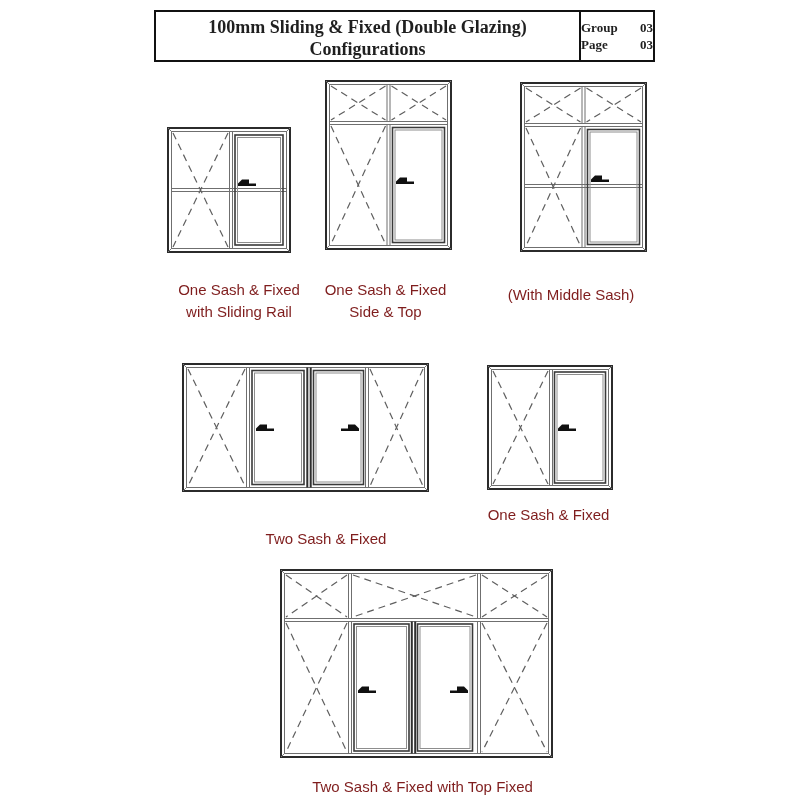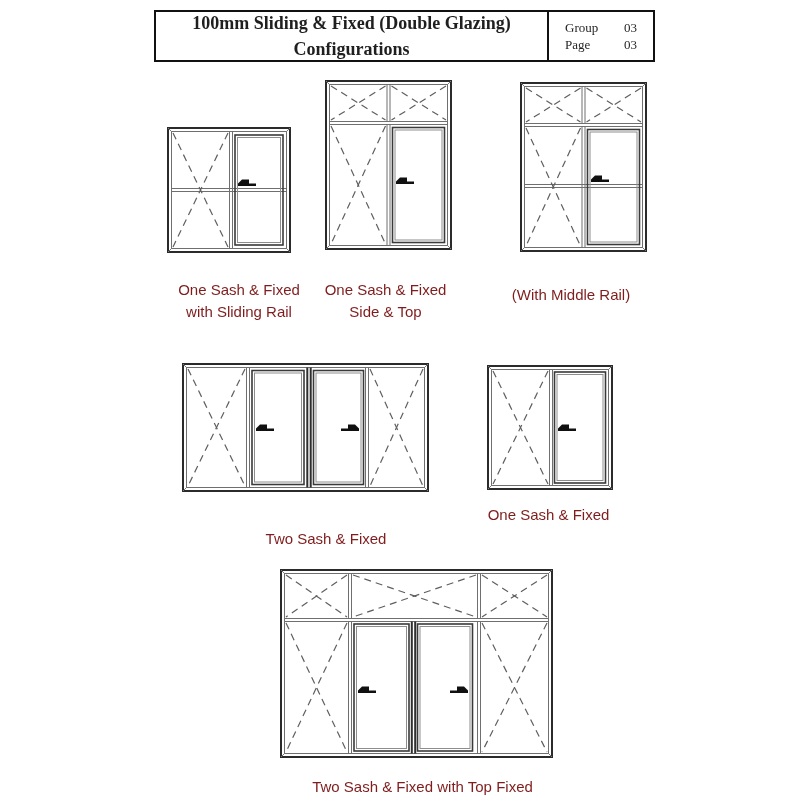--- a/index.html
+++ b/index.html
@@ -2,24 +2,24 @@
 <html><head>
 <meta charset="utf-8">
 <style>
   html,body{margin:0;padding:0;background:#ffffff;}
   .sheet{position:relative;width:800px;height:800px;background:#ffffff;overflow:hidden;
          font-family:"Liberation Sans", sans-serif;color:#1f1f1f;}
   
   .titleblock{position:absolute;left:154px;top:10px;width:501px;height:52px;
               border:2px solid #111;display:flex;box-sizing:border-box;background:#fff;}
   .titlecell{flex:1;border-right:2px solid #111;display:flex;flex-direction:column;
-             align-items:center;justify-content:space-between;
+             align-items:center;justify-content:flex-end;
              font-family:"Liberation Serif", serif;font-weight:bold;font-size:18px;line-height:22px;}
   .metacell{width:72px;font-family:"Liberation Serif", serif;font-size:13px;line-height:17px;
-            display:flex;flex-direction:column;justify-content:center;padding:0 16px;box-sizing:content-box;}
+            display:flex;flex-direction:column;justify-content:center;padding:0 0;box-sizing:content-box;font-weight:bold;}
   .metarow{display:flex;justify-content:space-between;}
   
   .diagram{position:absolute;}
   .diagram svg{display:block;}
   .ln-out{stroke:#2b2b2b;stroke-width:2;fill:none;}
   .ln{stroke:#6f6f6f;stroke-width:1;fill:none;}
   .ln-dash{stroke:#5f5f5f;stroke-width:1.2;fill:none;stroke-dasharray:7 5;}
   .sash-out{stroke:#3a3a3a;stroke-width:1.6;fill:none;}
   .sash-in{stroke:#8d8d8d;stroke-width:1;fill:none;}
   .dark{stroke:#2f2f2f;stroke-width:2;fill:none;}
@@ -260,21 +260,21 @@
 
   <div class="caption" style="left:134px;top:279px;width:210px;">
     <div>One Sash &amp; Fixed</div>
     <div>with Sliding Rail</div>
   </div>
   <div class="caption" style="left:283px;top:279px;width:205px;">
     <div>One Sash &amp; Fixed</div>
     <div>Side &amp; Top</div>
   </div>
   <div class="caption" style="left:441px;top:284px;width:260px;">
-    <div>(With Middle Rail)</div>
+    <div>(With Middle Sash)</div>
   </div>
   <div class="caption" style="left:221px;top:528px;width:210px;">
     <div>Two Sash &amp; Fixed</div>
   </div>
   <div class="caption" style="left:446px;top:504px;width:205px;">
     <div>One Sash &amp; Fixed</div>
   </div>
   <div class="caption" style="left:270px;top:776px;width:305px;">
     <div>Two Sash &amp; Fixed with Top Fixed</div>
   </div>

